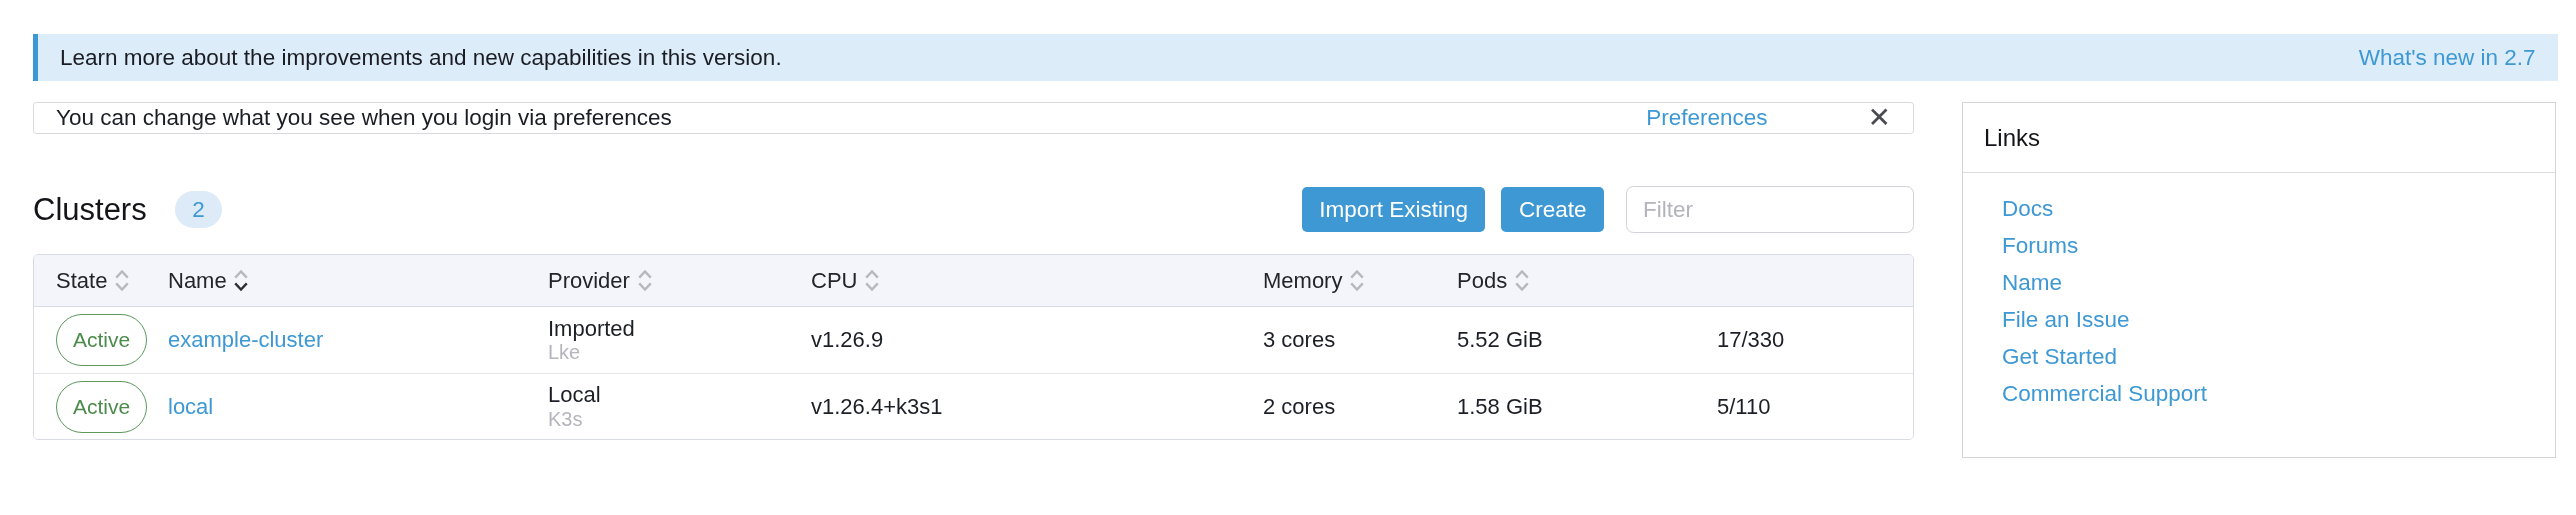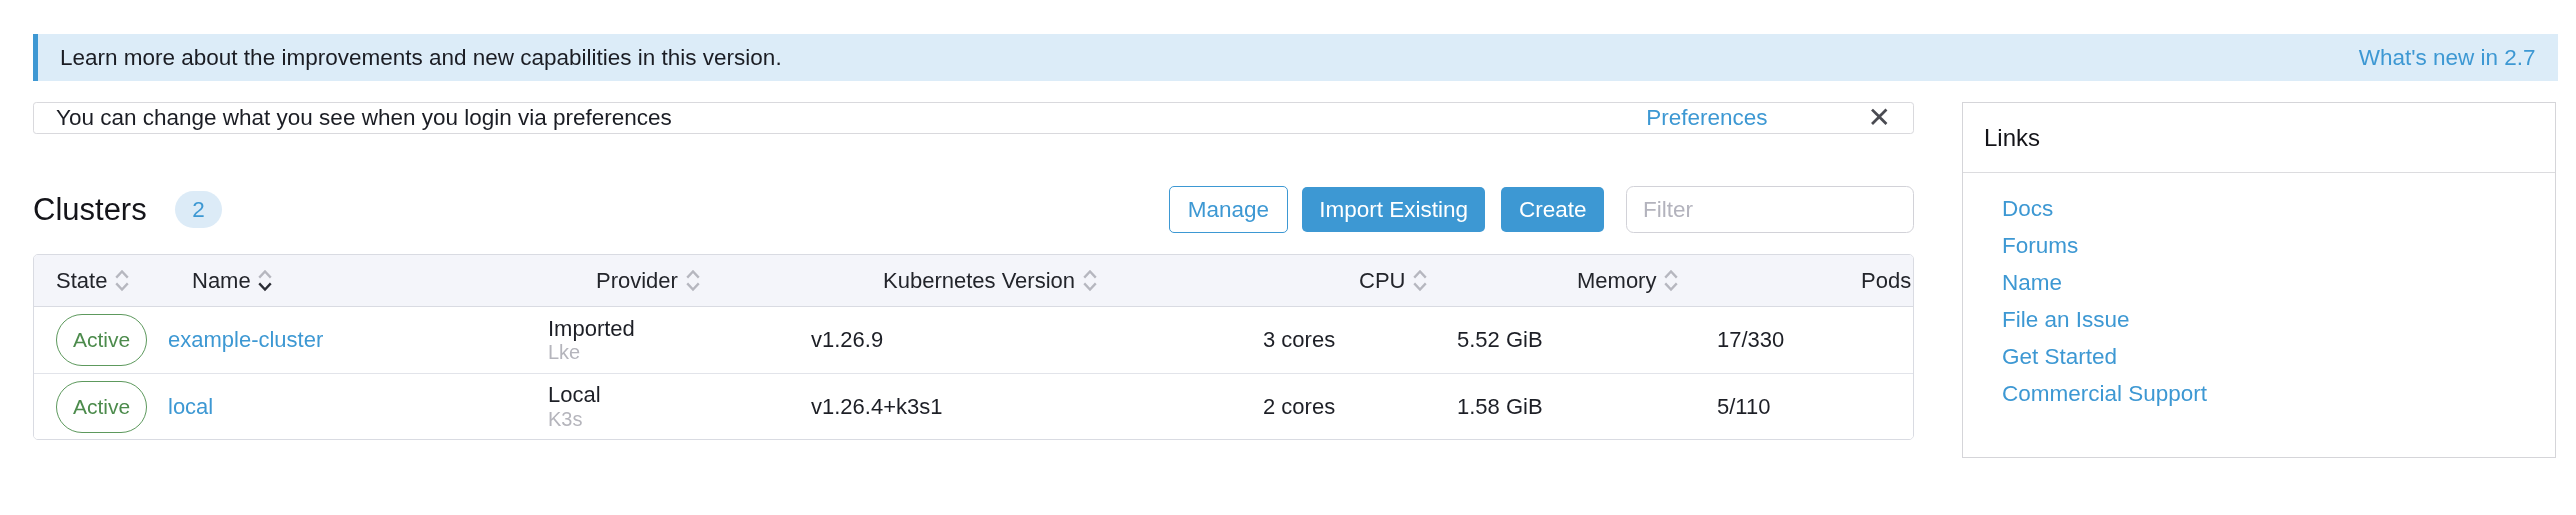--- a/index.html
+++ b/index.html
@@ -82,21 +82,21 @@
     border-radius: 5px;
     overflow: hidden;
     background: #ffffff;
   }
   .tr {
     display: grid;
     grid-template-columns: 112px 380px 263px 452px 194px 260px 1fr;
     align-items: center;
     padding-left: 22px;
   }
-  .thead { height: 52px; background: #f4f5fa; border-bottom: 0.8px solid #d9dbe2; gap: 24px; }
+  .thead { height: 52px; background: #f4f5fa; border-bottom: 0.8px solid #d9dbe2; }
   .th { font-size: 22px; font-weight: 400; color: #23252b; display: flex; align-items: center; }
   .sort-icon { margin-left: 6.7px; display: inline-flex; }
   .sort-icon svg { display: block; }
   .chev { stroke: #b6b7bf; stroke-width: 2.4; fill: none; }
   .chev.active { stroke: #2b2d35; }
   .row { height: 66px; background: #ffffff; }
   .row + .row { border-top: 0.8px solid #e2e4ea; }
   .state-badge {
     display: inline-block;
     border: 1.7px solid #5d995d; color: #4c8b4c;
@@ -150,21 +150,20 @@
         <span class="notice-msg">You can change what you see when you login via preferences</span>
         <span class="notice-spacer"></span>
         <a class="notice-link">Preferences</a>
         <span class="notice-close">✕</span>
       </div>
 
       <div class="clusters-row">
         <span class="clusters-title">Clusters</span>
         <span class="count-badge">2</span>
         <span class="clusters-spacer"></span>
-        <button class="btn btn-outline">Manage</button>
         <button class="btn btn-solid">Import Existing</button>
         <button class="btn btn-solid btn-create">Create</button>
         <input class="filter-input" type="text" placeholder="Filter" style="">
       </div>
 
       <div class="table">
 
         <div class="tr thead">
           <div class="th">
             <span>State</span>
@@ -179,29 +178,20 @@
             <span>Name</span>
             <span class="sort-icon">
               <svg width="16" height="25" viewBox="0 0 16 26">
                   <polyline class="chev" points="2,10 8,3.5 14,10"></polyline>
                   <polyline class="chev active" points="2,16 8,22.5 14,16"></polyline>
                 </svg>
             </span>
           </div>
           <div class="th">
             <span>Provider</span>
-            <span class="sort-icon">
-              <svg width="16" height="25" viewBox="0 0 16 26">
-                  <polyline class="chev" points="2,10 8,3.5 14,10"></polyline>
-                  <polyline class="chev" points="2,16 8,22.5 14,16"></polyline>
-                </svg>
-            </span>
-          </div>
-          <div class="th">
-            <span>Kubernetes Version</span>
             <span class="sort-icon">
               <svg width="16" height="25" viewBox="0 0 16 26">
                   <polyline class="chev" points="2,10 8,3.5 14,10"></polyline>
                   <polyline class="chev" points="2,16 8,22.5 14,16"></polyline>
                 </svg>
             </span>
           </div>
           <div class="th">
             <span>CPU</span>
             <span class="sort-icon">

